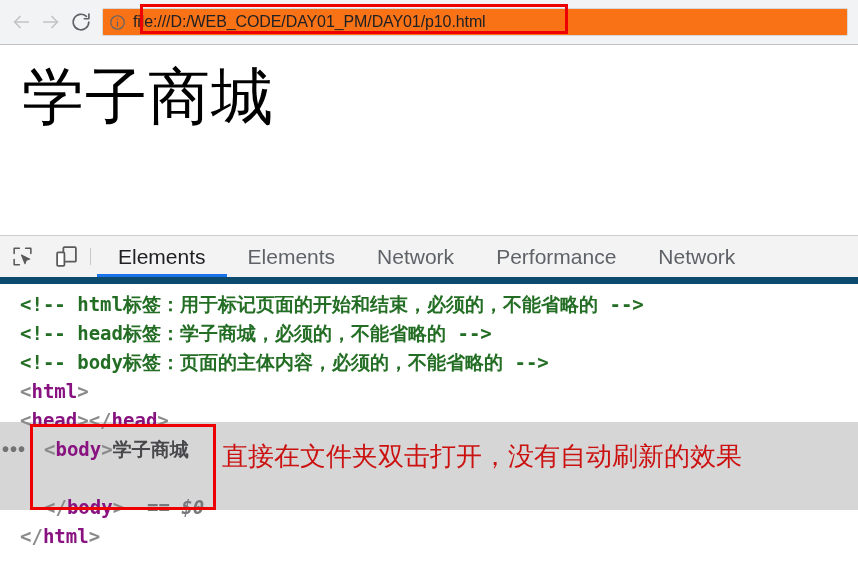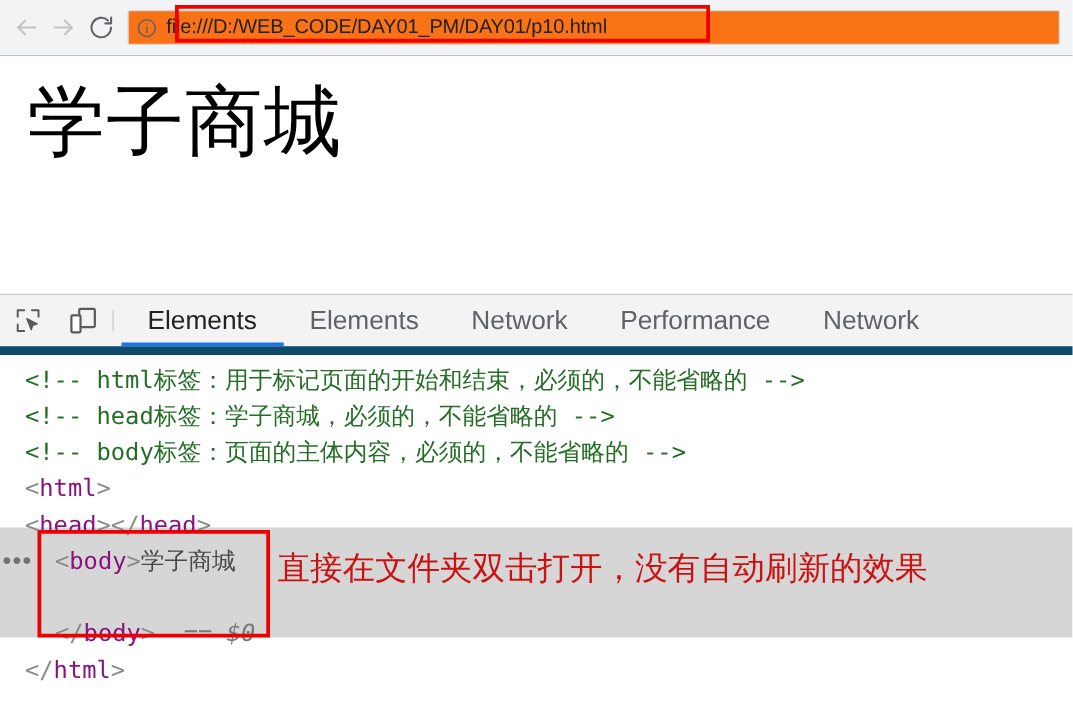--- a/index.html
+++ b/index.html
@@ -187,21 +187,21 @@
   
   .hl-band {
     position: absolute;
     left: 0;
     right: 0;
     top: 138px;
     height: 88px;
     background: #d6d6d6;
     z-index: 0;
   }
-  .tl { position: relative; z-index: 1; }
+  .tl { position: relative; z-index: 1; font-weight: bold; }
 
   .ellipsis-marker {
     position: absolute;
     left: 2px;
     top: 0;
     width: 24px;
     line-height: 29px;
     color: #737373;
     font-family: "Liberation Sans", sans-serif;
     font-size: 20px;
@@ -219,21 +219,21 @@
     border: 3px solid #ee0000;
     box-sizing: border-box;
     pointer-events: none;
     z-index: 3;
   }
 
   .annotation-red {
     position: absolute;
     left: 222px;
     top: 158px;
-    font-family: Liberation Mono, monospace;
+    font-family: Liberation Sans, sans-serif;
     font-size: 26px;
     color: #cc1111;
     white-space: nowrap;
     z-index: 3;
   }
 
   .spacer-line { height: 29px; }
 </style>
 </head>
 <body>

